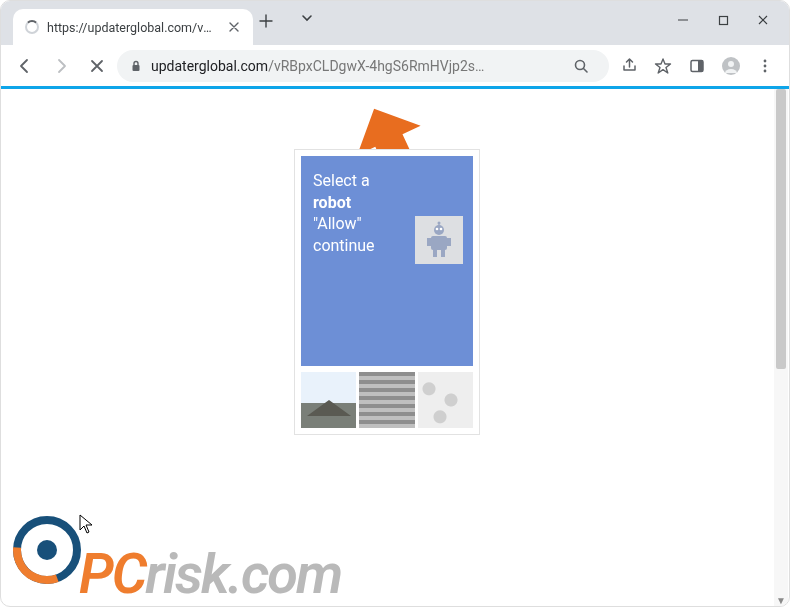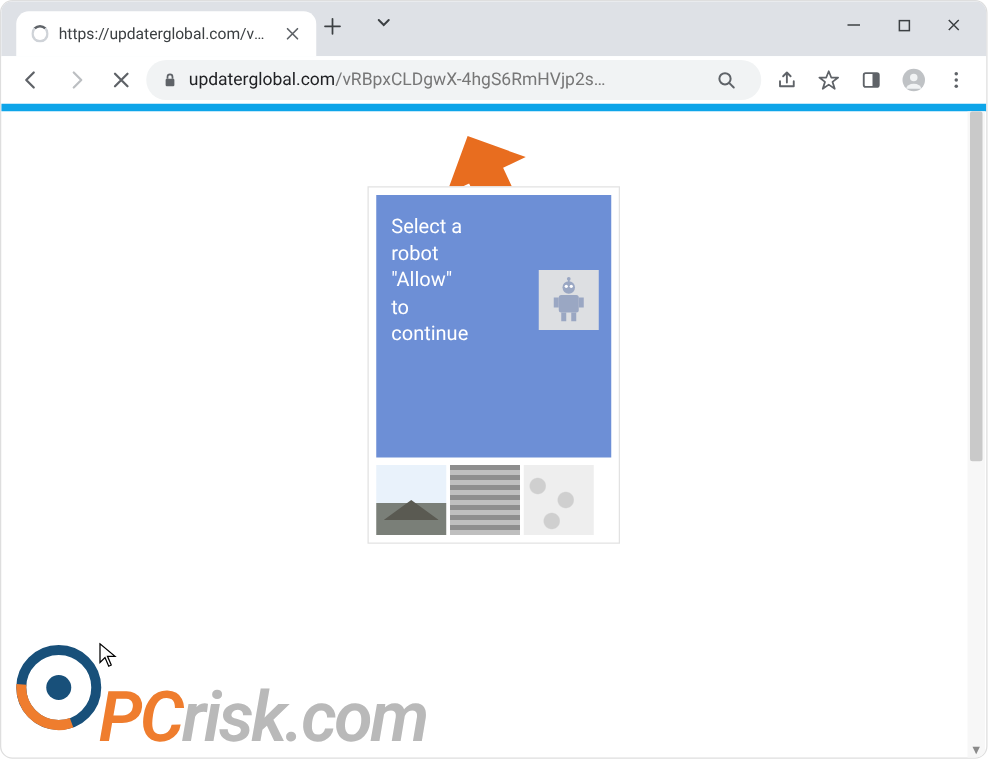--- a/index.html
+++ b/index.html
@@ -59,21 +59,21 @@
   .win-btn {
     width: 40px; height: 30px;
     display:flex; align-items:center; justify-content:center;
     color:#3c4043; cursor:pointer;
   }
   .chev { width:40px; height:30px; display:flex; align-items:center; justify-content:center; color:#3c4043; align-self:flex-start; padding-top:4px; cursor:pointer;}
   
   .toolbar {
     height: 44px;
     background:#fff;
-    border-bottom: 6px solid #0ea5e9;
+    border-bottom: 3px solid #0ea5e9;
     display:flex;
     align-items:center;
     padding: 0 8px;
     gap: 4px;
   }
   .nav-btn {
     width:32px; height:32px; display:flex; align-items:center; justify-content:center;
     color:#5f6368; border-radius:50%; cursor:pointer;
   }
   .nav-btn.disabled { color:#bcbfc2; cursor:default; }
@@ -106,35 +106,35 @@
   }
   .scroll-thumb {
     position:absolute; right:2px; top:0; width:10px; height:280px; background:#c9c9c9; border-radius:2px;
   }
   .scroll-arrow { position:absolute; right:0; width:14px; height:16px; display:flex; align-items:center; justify-content:center; color:#8a8a8a; font-size:10px;}
   .scroll-arrow.up{ top:0;} .scroll-arrow.down{ bottom:0;}
   
   .card {
     position:absolute;
     left: 293px; top: 60px;
-    width: 202px;
+    width: 186px;
     border:1px solid #e2e2e2;
     background:#fff;
     padding:6px;
   }
   .blue {
     background:#6d8fd6;
     padding: 14px 12px 22px 12px;
     color:#fff;
     font-size:16px;
     line-height:1.35;
     position:relative;
     min-height: 210px;
   }
-  .blue b { font-weight:400; }
+  .blue b { font-weight:700; }
   .robot-box {
     position:absolute;
     right:10px; top:60px;
     width:48px; height:48px;
     background:#dddfe2;
     display:flex; align-items:center; justify-content:center;
   }
   .thumbs { display:flex; gap:3px; margin-top:6px; }
   .thumb { width:56px; height:56px; }
   .th1 { background: linear-gradient(#e9f2fb 0 55%, #7a7f78 55% 100%); position:relative;}
@@ -300,21 +300,20 @@
     <svg width="70" height="80" viewBox="0 0 70 80">
       <path d="M35 0 L70 35 L50 35 L50 80 L20 80 L20 35 L0 35 Z" fill="#e86d1f" transform="rotate(-25 35 40)"></path>
     </svg>
   </div>
 
   <div class="card">
     <div class="blue">
       <div>Select a</div>
       <div><b>robot</b></div>
       <div>"Allow"</div>
-      <div>to</div>
       <div>continue</div>
       <div class="robot-box">
         <svg width="40" height="40" viewBox="0 0 40 40">
           <circle cx="20" cy="10" r="5" fill="#9aa7c3"></circle>
           <circle cx="18" cy="9" r="1.3" fill="#fff"></circle>
             <circle cx="22" cy="9" r="1.3" fill="#fff"></circle>
           <rect x="12" y="16" width="16" height="14" rx="2" fill="#9aa7c3"></rect>
           <rect x="8" y="18" width="4" height="8" fill="#9aa7c3"></rect>
           <rect x="28" y="18" width="4" height="8" fill="#9aa7c3"></rect>
           <rect x="14" y="30" width="4" height="7" fill="#9aa7c3"></rect>

